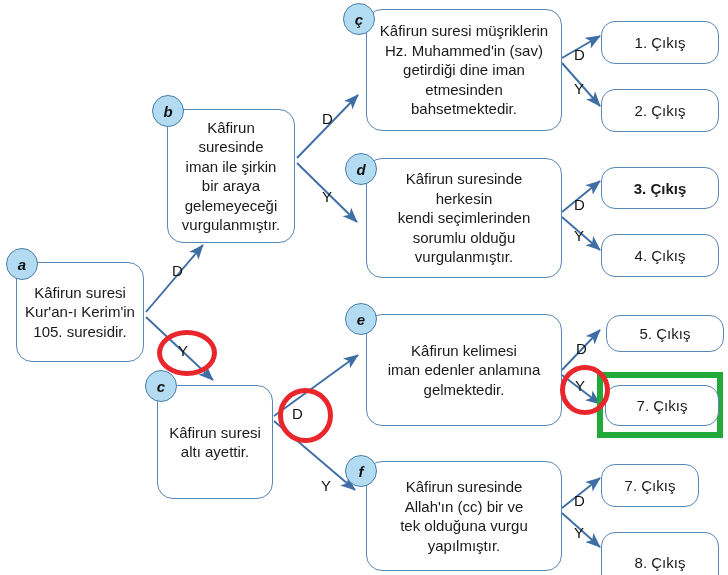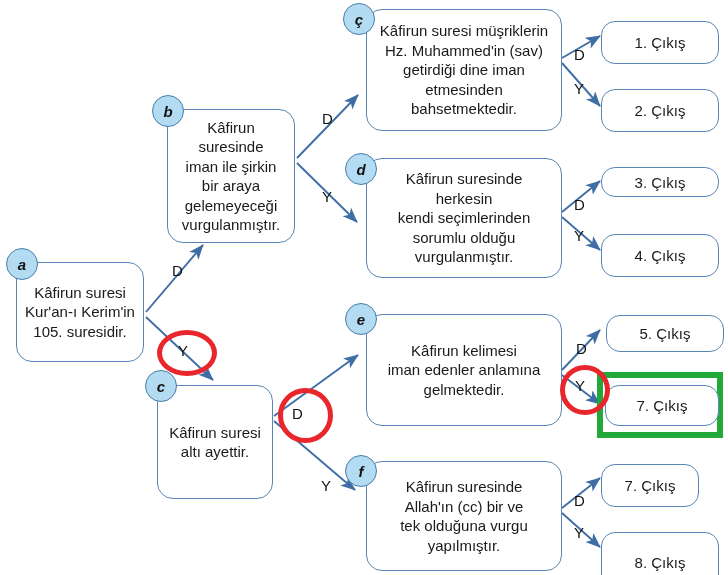--- a/index.html
+++ b/index.html
@@ -204,21 +204,21 @@
   <div class="badge" style="left:345px; top:455px;">
     <span>f</span>
   </div>
 
   <div class="exit" style="left:601px; top:21px; width:118px; height:43px;">
     <span>1. Çıkış</span>
   </div>
   <div class="exit" style="left:601px; top:89px; width:118px; height:43px;">
     <span>2. Çıkış</span>
   </div>
-  <div class="exit" style="left:601px; top:167px; width:118px; height:30px;">
+  <div class="exit" style="left:601px; top:167px; width:118px; height:42px;font-weight:bold;">
     <span>3. Çıkış</span>
   </div>
   <div class="exit" style="left:601px; top:234px; width:118px; height:43px;">
     <span>4. Çıkış</span>
   </div>
   <div class="exit" style="left:606px; top:315px; width:118px; height:37px;">
     <span>5. Çıkış</span>
   </div>
   <div class="exit" style="left:605px; top:385px; width:114px; height:41px;">
     <span>7. Çıkış</span>

